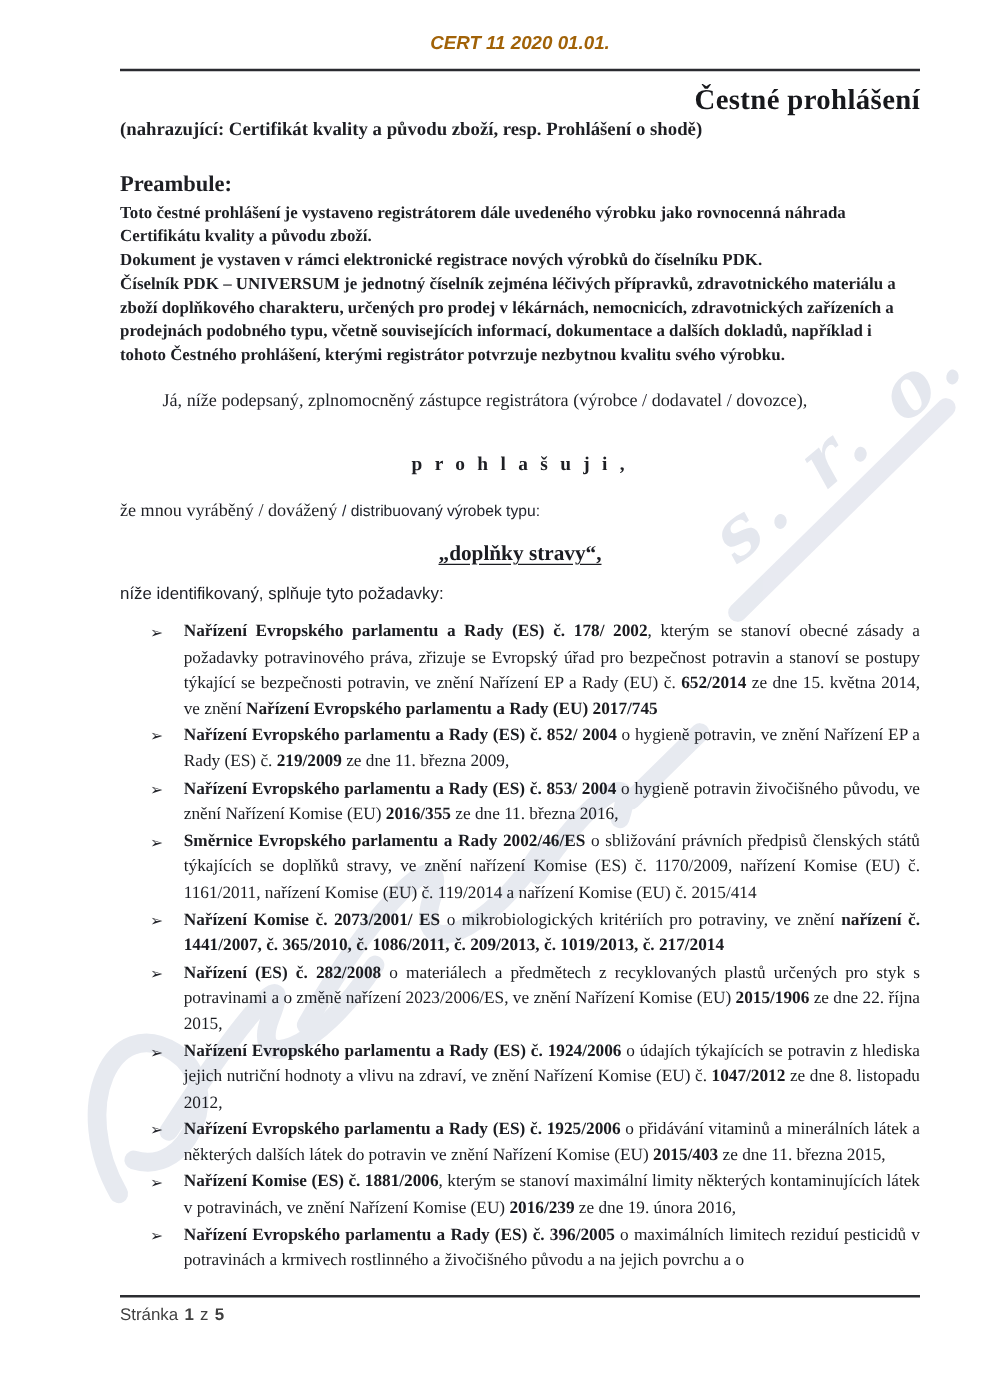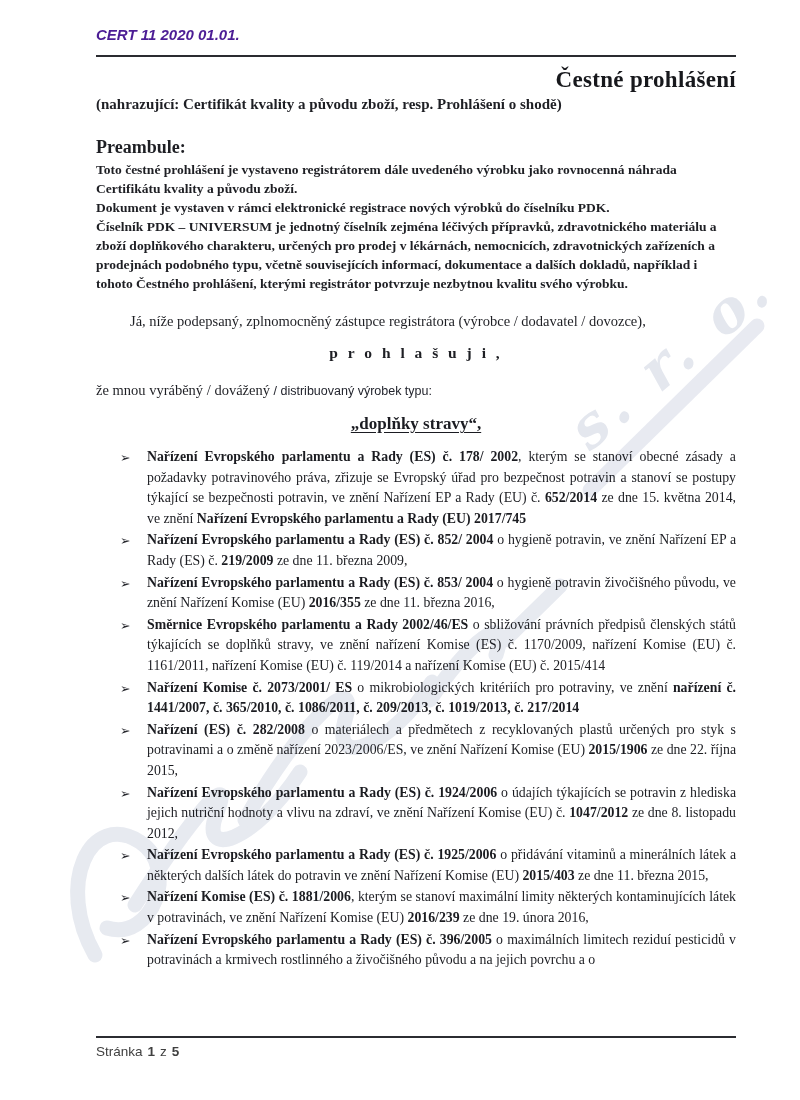--- a/index.html
+++ b/index.html
@@ -2,35 +2,35 @@
 <html><head>
 <meta charset="utf-8">
 <style>
   html,body{margin:0;padding:0;background:#ffffff;}
   body{width:800px;height:1100px;position:relative;overflow:hidden;
        font-family:"Liberation Serif",serif;color:#1e1f24;}
   .page{position:absolute;inset:0;}
   .watermark{position:absolute;inset:0;z-index:0;pointer-events:none;}
   .content{position:relative;z-index:1;}
 
-  .doc-code{display:block;text-align:left;margin:26px 64px 0 96px;
+  .doc-code{display:block;text-align:center;margin:26px 64px 0 96px;
             font-family:"Liberation Sans",sans-serif;font-style:italic;
-            font-weight:600;font-size:15px;color:#4c1d95;}
+            font-weight:600;font-size:15px;color:#a16207;}
   .rule{height:2px;background:#2a2b30;margin:12px 64px 0 96px;}
 
   .title{margin:10px 64px 0 96px;text-align:right;font-weight:bold;
          font-size:23px;letter-spacing:.3px;color:#17181c;}
   .subtitle{margin:3px 64px 0 96px;text-align:left;font-weight:bold;font-size:15px;}
 
   .preamble-heading{margin:24px 64px 0 96px;font-weight:bold;font-size:18px;}
   .preamble{margin:2px 64px 0 96px;font-weight:bold;font-size:13.5px;line-height:19px;}
   .preamble p{margin:0;}
 
   .intro{margin:20px 64px 0 96px;text-indent:34px;font-size:14.5px;}
-  .declare{margin:14px 64px 0 96px;text-align:center;font-weight:bold;
+  .declare{margin:33px 64px 0 96px;text-align:center;font-weight:bold;
            font-size:15.5px;letter-spacing:3px;}
   .product-line{margin:20px 64px 0 96px;font-size:14.5px;}
   .product-line .sans{font-family:"Liberation Sans",sans-serif;font-size:12.5px;color:#23252e;}
   .product-type{margin:15px 64px 0 96px;text-align:center;}
   .product-type span{font-weight:bold;font-size:17px;text-decoration:underline;
                      text-underline-offset:3px;color:#1b1c22;}
   .req-intro{margin:14px 64px 0 96px;font-family:"Liberation Sans",sans-serif;
              font-size:13.5px;color:#1d1e24;}
 
   .req-list{margin:13px 64px 0 120px;}
@@ -82,20 +82,21 @@
 
     <p class="product-line">
       <span>že mnou vyráběný / dovážený</span>
       <span class="sans">/ distribuovaný výrobek typu:</span>
     </p>
 
     <div class="product-type">
       <span>„doplňky stravy“,</span>
     </div>
 
+    <p class="req-intro">níže identifikovaný, splňuje tyto požadavky:</p>
 
     <div class="req-list" id="req-list">
         <div class="req"><span class="req-bullet">➢</span><span><b>Nařízení Evropského parlamentu a Rady (ES) č. 178/ 2002</b><span>, kterým se stanoví obecné zásady a požadavky potravinového práva, zřizuje se Evropský úřad pro bezpečnost potravin a stanoví se postupy týkající se bezpečnosti potravin, ve znění Nařízení EP a Rady (EU) č. </span><b>652/2014</b><span> ze dne 15. května 2014, ve znění </span><b>Nařízení Evropského parlamentu a Rady (EU) 2017/745</b></span></div>
         <div class="req"><span class="req-bullet">➢</span><span><b>Nařízení Evropského parlamentu a Rady (ES) č. 852/ 2004</b><span> o hygieně potravin, ve znění Nařízení EP a Rady (ES) č. </span><b>219/2009</b><span> ze dne 11. března 2009,</span></span></div>
         <div class="req"><span class="req-bullet">➢</span><span><b>Nařízení Evropského parlamentu a Rady (ES) č. 853/ 2004</b><span> o hygieně potravin živočišného původu, ve znění Nařízení Komise (EU) </span><b>2016/355</b><span> ze dne 11. března 2016,</span></span></div>
         <div class="req"><span class="req-bullet">➢</span><span><b>Směrnice Evropského parlamentu a Rady 2002/46/ES</b><span> o sbližování právních předpisů členských států týkajících se doplňků stravy, ve znění nařízení Komise (ES) č. 1170/2009, nařízení Komise (EU) č. 1161/2011, nařízení Komise (EU) č. 119/2014 a nařízení Komise (EU) č. 2015/414</span></span></div>
         <div class="req"><span class="req-bullet">➢</span><span><b>Nařízení Komise č. 2073/2001/ ES</b><span> o mikrobiologických kritériích pro potraviny, ve znění </span><b>nařízení č. 1441/2007, č. 365/2010, č. 1086/2011, č. 209/2013, č. 1019/2013, č. 217/2014</b></span></div>
         <div class="req"><span class="req-bullet">➢</span><span><b>Nařízení (ES) č. 282/2008</b><span> o materiálech a předmětech z recyklovaných plastů určených pro styk s potravinami a o změně nařízení 2023/2006/ES, ve znění Nařízení Komise (EU) </span><b>2015/1906</b><span> ze dne 22. října 2015,</span></span></div>
         <div class="req"><span class="req-bullet">➢</span><span><b>Nařízení Evropského parlamentu a Rady (ES) č. 1924/2006</b><span> o údajích týkajících se potravin z hlediska jejich nutriční hodnoty a vlivu na zdraví, ve znění Nařízení Komise (EU) č. </span><b>1047/2012</b><span> ze dne 8. listopadu 2012,</span></span></div>
         <div class="req"><span class="req-bullet">➢</span><span><b>Nařízení Evropského parlamentu a Rady (ES) č. 1925/2006</b><span> o přidávání vitaminů a minerálních látek a některých dalších látek do potravin ve znění Nařízení Komise (EU) </span><b>2015/403</b><span> ze dne 11. března 2015,</span></span></div>

